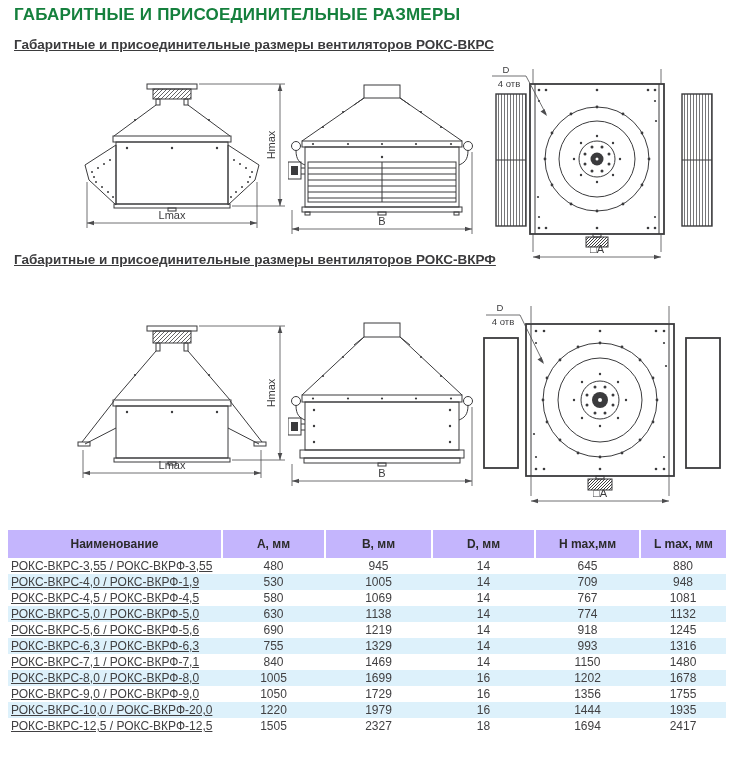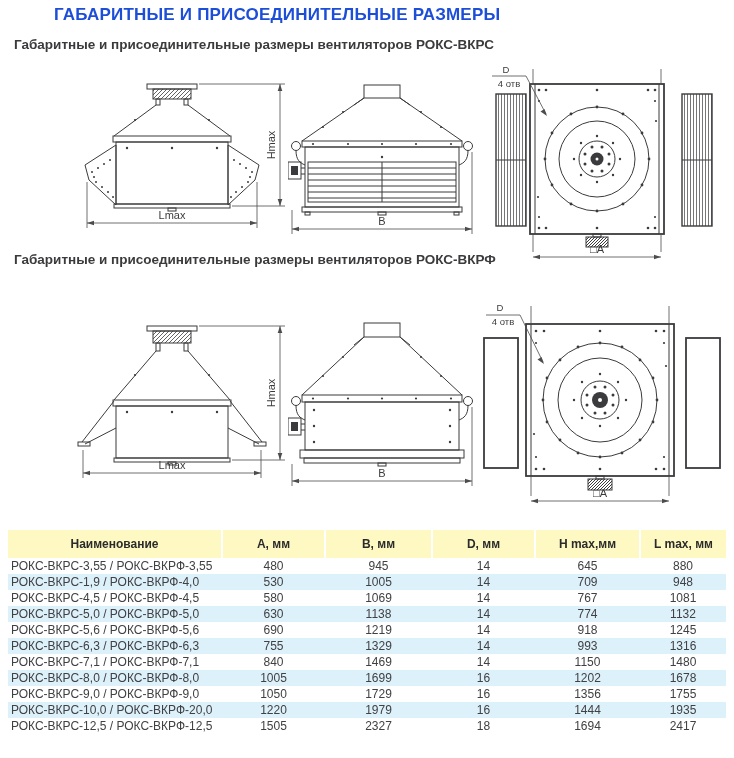--- a/index.html
+++ b/index.html
@@ -1,38 +1,38 @@
 <!DOCTYPE html>
 <html><head>
 <meta charset="utf-8">
 <style>
   html,body{margin:0;padding:0;}
   body{width:734px;height:758px;position:relative;background:#fff;
        font-family:"Liberation Sans",sans-serif;overflow:hidden;}
   .title{position:absolute;left:14px;top:5px;font-size:17px;font-weight:bold;
-         color:#1d4ed8;letter-spacing:.2px;margin-left:40px;}
-  .sect{position:absolute;left:14px;font-size:13.5px;font-weight:bold;color:#3b3b3d;}
+         color:#15803d;letter-spacing:.2px;}
+  .sect{position:absolute;left:14px;font-size:13.5px;font-weight:bold;color:#3b3b3d;text-decoration:underline;}
   #sect1{top:37px}
   #sect2{top:252px}
   svg.draw{position:absolute;}
   .ln{stroke:#3b3b3d;fill:none;stroke-width:1;}
   .th2{stroke:#3b3b3d;fill:none;stroke-width:1.8;}
   .fillc{fill:#3b3b3d;stroke:none;}
   .dim{stroke:#4c4c4e;fill:none;stroke-width:.8;}
   .arr{fill:#4c4c4e;stroke:none;}
   .dlabel{font-size:11px;fill:#3b3b3d;font-family:"Liberation Sans",sans-serif;}
   .dsmall{font-size:9.5px;fill:#3b3b3d;font-family:"Liberation Sans",sans-serif;}
   .tblwrap{position:absolute;left:8px;top:530px;}
   table{border-collapse:collapse;table-layout:fixed;width:718px;
         font-size:12px;color:#414042;}
-  thead th{background:#fef9c3;height:28px;font-size:12px;font-weight:bold;color:#2b2b2b;
+  thead th{background:#c4b5fd;height:28px;font-size:12px;font-weight:bold;color:#2b2b2b;
            border-right:2px solid #fff;text-align:center;padding:0;}
   thead th:last-child{border-right:none;margin-top:24px;}
   tbody td{height:16px;text-align:center;padding:0;white-space:nowrap;overflow:hidden;}
-  tbody td:first-child{text-align:left;padding-left:3px;}
+  tbody td:first-child{text-align:left;padding-left:3px;text-decoration:underline;}
   tbody tr:nth-child(even){background:#ddf1fb;}
 </style>
 </head>
 <body>
 
 <div class="title">ГАБАРИТНЫЕ И ПРИСОЕДИНИТЕЛЬНЫЕ РАЗМЕРЫ</div>
 <div class="sect" id="sect1">Габаритные и присоединительные размеры вентиляторов РОКС-ВКРС</div>
 <div class="sect" id="sect2">Габаритные и присоединительные размеры вентиляторов РОКС-ВКРФ</div>
 
 <svg class="draw" style="left:32px;top:60px" width="260" height="180" viewBox="0 0 260 180">
@@ -412,21 +412,21 @@
     <tbody>
         <tr>
           <td>РОКС-ВКРС-3,55 / РОКС-ВКРФ-3,55</td>
           <td>480</td>
           <td>945</td>
           <td>14</td>
           <td>645</td>
           <td>880</td>
         </tr>
         <tr>
-          <td>РОКС-ВКРС-1,9 / РОКС-ВКРФ-4,0</td>
+          <td>РОКС-ВКРС-4,0 / РОКС-ВКРФ-1,9</td>
           <td>530</td>
           <td>1005</td>
           <td>14</td>
           <td>709</td>
           <td>948</td>
         </tr>
         <tr>
           <td>РОКС-ВКРС-4,5 / РОКС-ВКРФ-4,5</td>
           <td>580</td>
           <td>1069</td>

